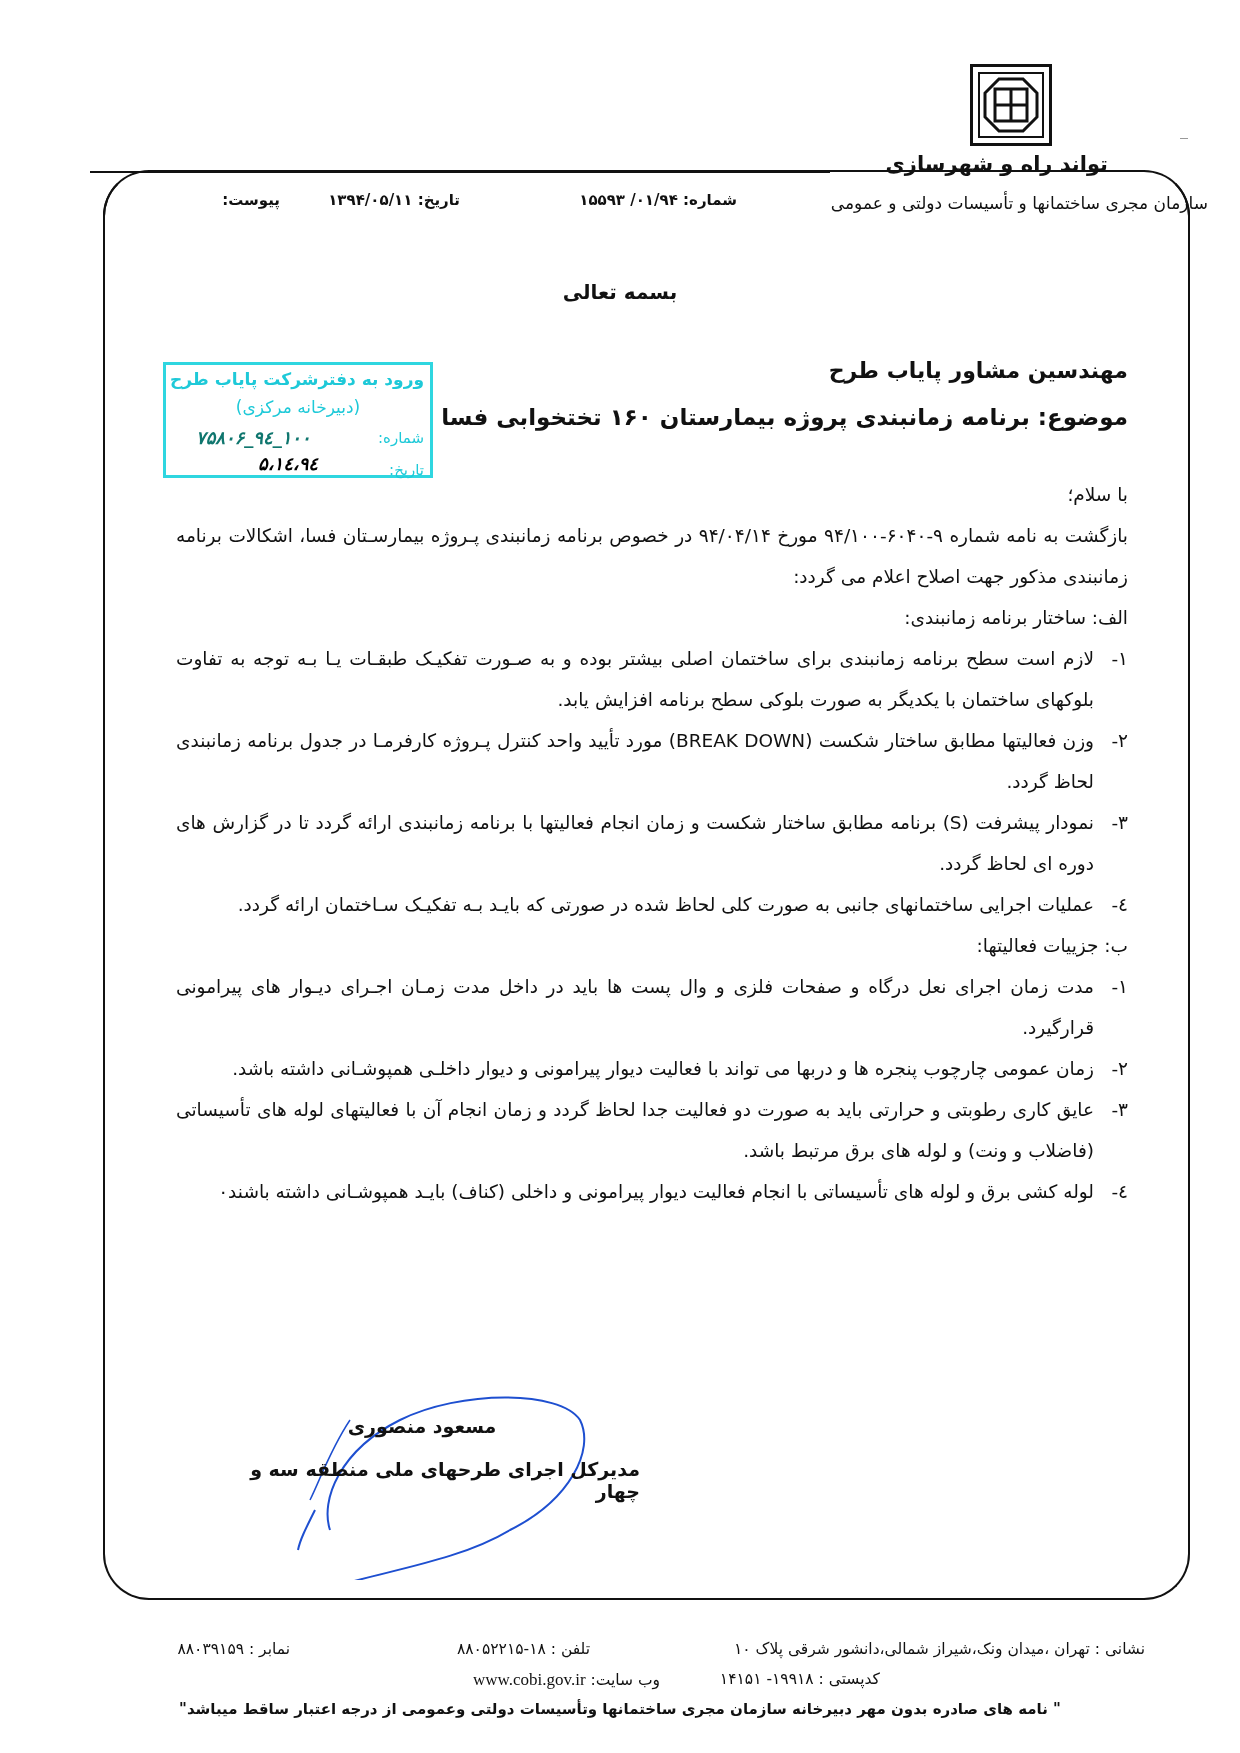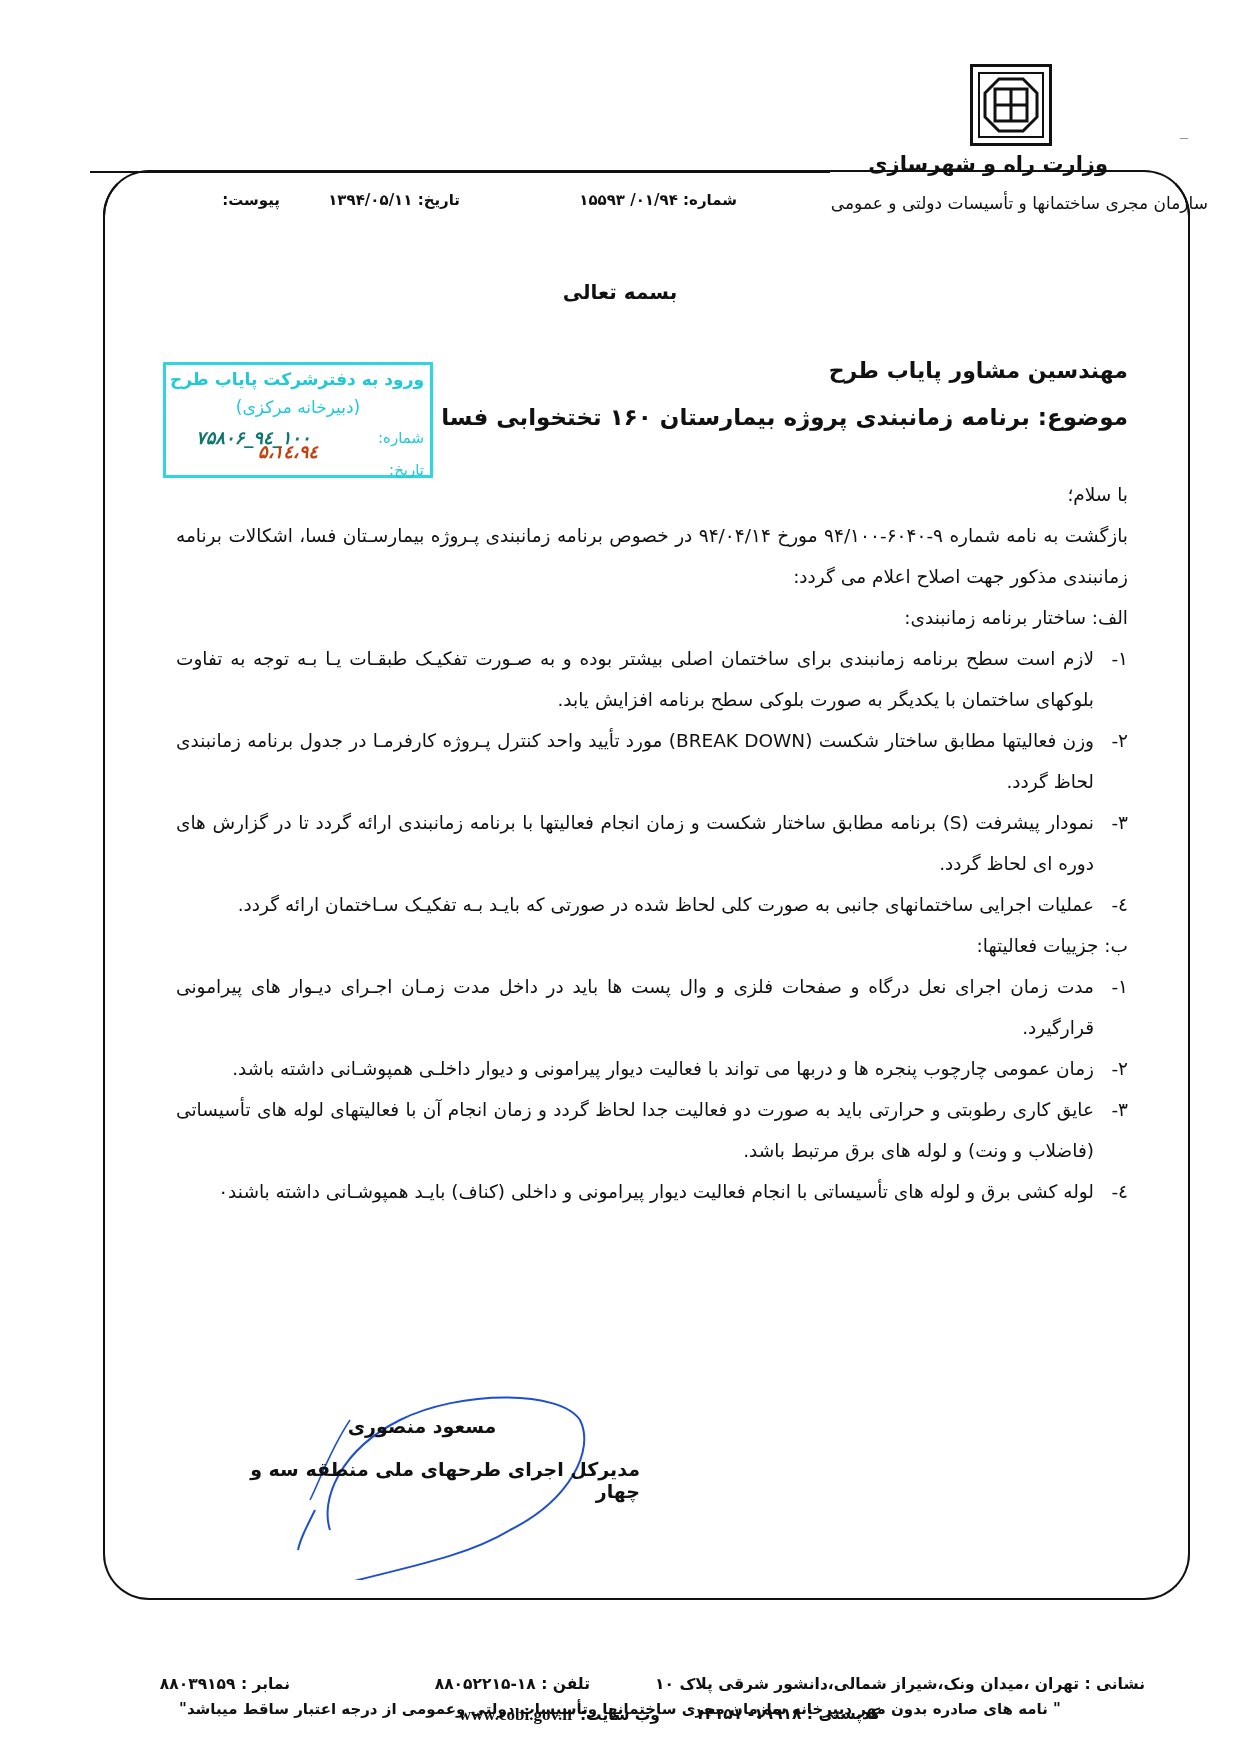--- a/index.html
+++ b/index.html
@@ -18,45 +18,45 @@
   .frame-top { left:103px; top:170px; width:1087px; height:60px; border-top:2px solid #111; border-radius:46px 46px 0 0; border-left:2px solid #111; border-right:2px solid #111; box-sizing:border-box; }
   .bismillah { left:0; width:1240px; text-align:center; top:280px; font-size:20px; font-weight:bold; }
   .recipient { right:112px; top:358px; font-size:22px; font-weight:bold; }
   .subject { right:112px; top:404px; font-size:23px; font-weight:bold; }
   .stamp { left:163px; top:362px; width:270px; height:116px; border:3px solid #2fd6e0; color:#1ec9d8; box-sizing:border-box; font-size:17px; font-weight:bold; }
   .stamp .l1 { position:absolute; right:6px; top:4px; }
   .stamp .l2 { position:absolute; left:0; right:0; text-align:center; top:32px; font-weight:normal; }
   .stamp .l3lbl { position:absolute; right:6px; top:64px; font-weight:normal; font-size:15px; }
   .stamp .l3val { position:absolute; left:30px; top:62px; color:#0f766e; font-size:18px; font-style:italic; }
   .stamp .l4lbl { position:absolute; right:6px; top:96px; font-weight:normal; font-size:15px; }
-  .stamp .l4val { position:absolute; left:92px; top:76px; color:#c2410c; font-size:18px; font-style:italic; }
+  .stamp .l4val { position:absolute; left:92px; top:88px; color:#000000; font-size:18px; font-style:italic; }
   .body { right:112px; left:176px; font-size:18.5px; line-height:41px; }
   .para { text-align:justify; text-align-last:right; }
   .item { position:relative; padding-right:34px; }
   .item .num { position:absolute; right:0; top:0; }
   .sig-name { left:347px; top:1415px; width:150px; text-align:center; font-size:19px; font-weight:bold; }
   .sig-title { left:200px; top:1458px; width:440px; text-align:right; font-size:19px; font-weight:bold; }
   .signature { left:260px; top:1380px; }
-  .footer { font-size:15.5px; font-weight:bold;margin-top:35px; }
+  .footer { font-size:15.5px; font-weight:normal; }
   .footnote { left:0; width:1240px; text-align:center; top:1700px; font-size:15px; font-weight:bold; }
   .speck { left:1180px; top:138px; width:8px; height:1px; background:#999; }
 </style>
 </head>
 <body>
 
 <div class="abs logo">
   <div class="inner"></div>
   <svg width="60" height="60" viewBox="0 0 60 60">
     <polygon points="18,4 42,4 56,18 56,42 42,56 18,56 4,42 4,18" fill="none" stroke="#111" stroke-width="3"></polygon>
     <rect x="14" y="14" width="32" height="32" fill="none" stroke="#111" stroke-width="3"></rect>
     <line x1="30" y1="14" x2="30" y2="46" stroke="#111" stroke-width="3"></line>
     <line x1="14" y1="30" x2="46" y2="30" stroke="#111" stroke-width="3"></line>
   </svg>
 </div>
-<div class="abs rtl ministry">وزارت راه و شهرسازی</div>
+<div class="abs rtl ministry">تواند راه و شهرسازی</div>
 <div class="abs rtl org">سازمان مجری ساختمانها و تأسیسات دولتی و عمومی</div>
 <div class="abs speck"></div>
 
 <div class="abs topline"></div>
 <div class="abs rtl meta" style="right:503px;">
   <span>شماره:</span>
   <span>۰۱/۹۴/ ۱۵۵۹۳</span>
 </div>
 <div class="abs rtl meta" style="right:780px;">
   <span>تاریخ:</span>

